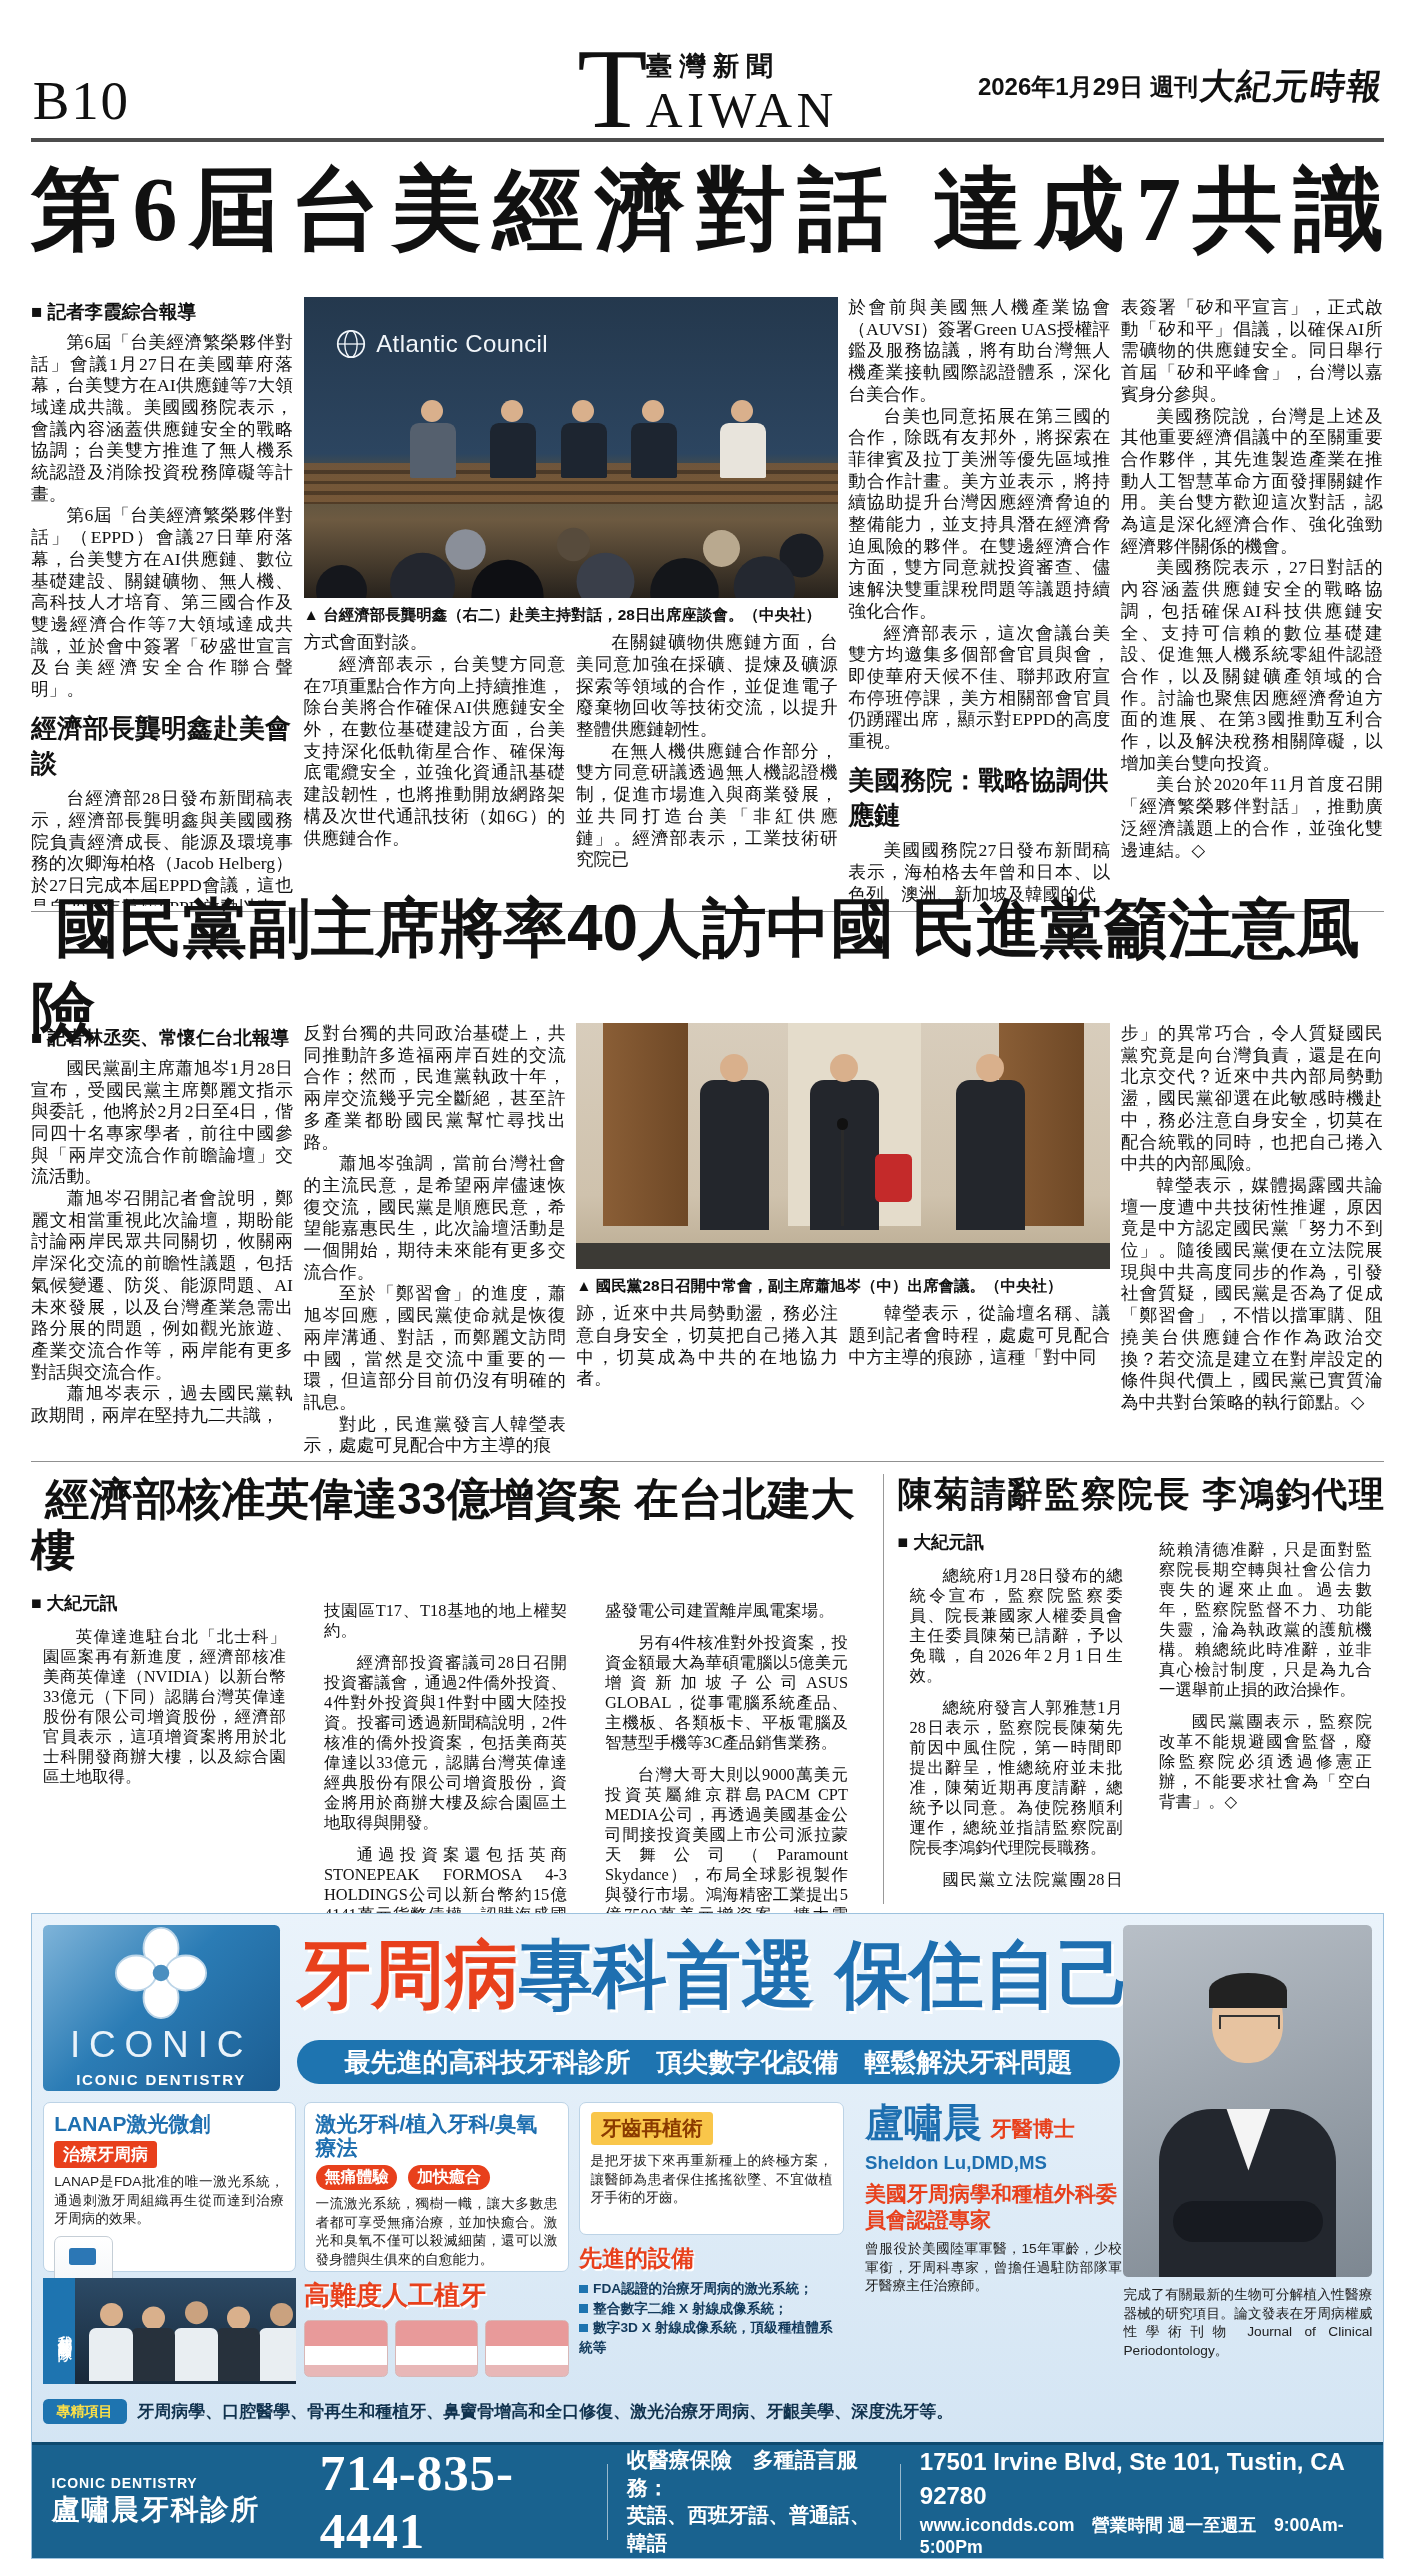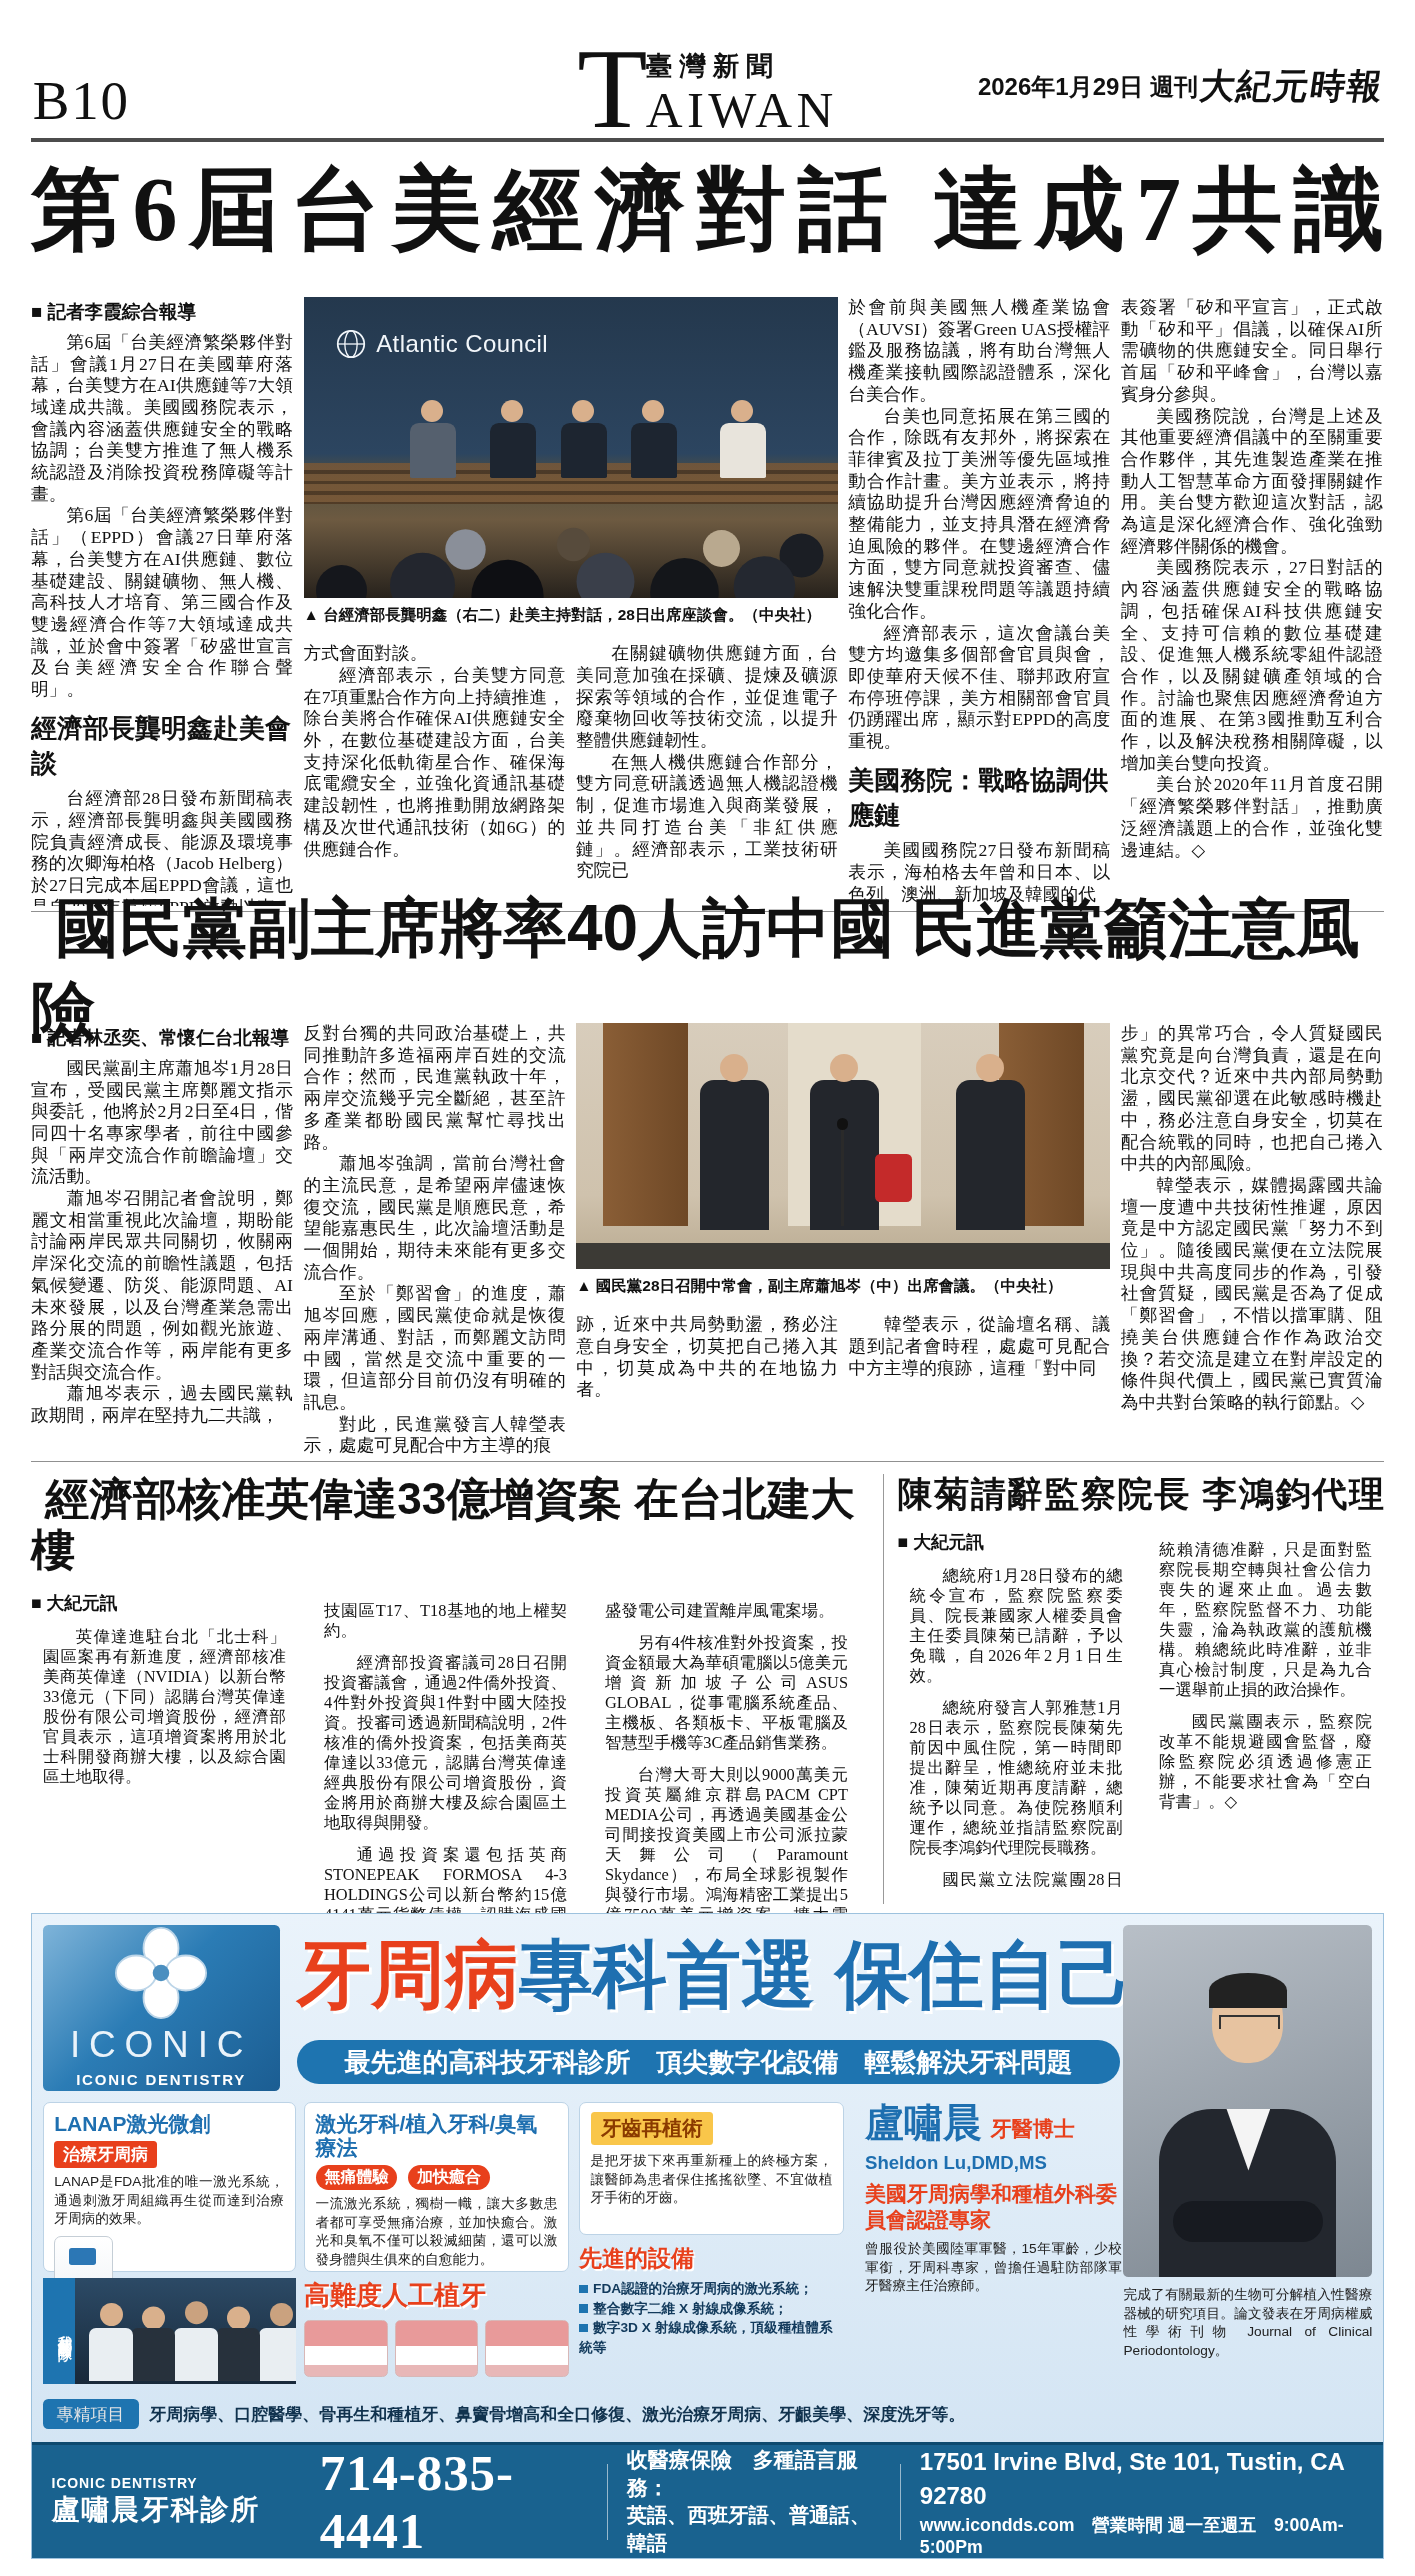--- a/index.html
+++ b/index.html
@@ -28,21 +28,21 @@
       margin:0 0 14px 0;text-align:center;text-align-last:justify;}
   .h4head{font-size:35px;line-height:1.15;font-weight:900;font-family:"Liberation Sans","DejaVu Sans",sans-serif;
       margin:0 0 14px 0;text-align:center;text-align-last:justify;}
 
   
   .art{position:absolute;left:31px;width:1353px;display:flex;gap:10.6px;}
   .art1{top:297px;height:609px;}
   .art2{top:1023px;height:435px;}
   .col{width:262px;overflow:hidden;}
   .mid{width:534px;overflow:hidden;}
-  .midcols{display:flex;gap:10.6px;margin-top:18px;}
+  .midcols{display:flex;gap:10.6px;margin-top:7px;}
   .midcols .col{width:262px;}
   .art p{margin:0;font-size:17.7px;line-height:21.7px;text-align:justify;text-indent:2em;}
   .art p.cont{text-indent:0;}
   .byline{font-family:"Liberation Sans","DejaVu Sans",sans-serif;font-size:18.6px;font-weight:700;margin:1.8px 0 7px 0;}
   .subhead{font-family:"Liberation Sans","DejaVu Sans",sans-serif;font-size:26px;font-weight:900;margin:10.6px 0 7px 0;}
   .caption{font-family:"Liberation Sans","DejaVu Sans",sans-serif;font-size:15.5px;line-height:21px;font-weight:700;margin-top:6.2px;}
   .divider{position:absolute;left:31px;width:1353px;height:0.9px;background:#909090;}
   .div1{top:911px;} .div2{top:1461px;}
 
   
@@ -135,21 +135,21 @@
              background:linear-gradient(160deg,#b8bfc7,#7d8791);}
   .dp-body{position:absolute;bottom:0;left:36px;width:177px;height:168px;border-radius:53px 53px 0 0;background:#23272e;}
   .dp-shirt{position:absolute;bottom:106px;left:103px;width:44px;height:62px;background:#f4f4f4;clip-path:polygon(0 0,100% 0,50% 100%);}
   .dp-arms{position:absolute;bottom:35px;left:50px;width:150px;height:41px;border-radius:20.3px;background:#171a20;}
   .dp-head{position:absolute;top:57px;left:89px;width:71px;height:81px;border-radius:42% 42% 46% 46%;background:#e7c3a0;}
   .dp-hair{position:absolute;top:48px;left:86px;width:78px;height:35px;border-radius:50% 50% 0 0;background:#222;}
   .dp-glasses{position:absolute;top:90px;left:96px;width:57px;height:12.4px;border-top:2.7px solid #333;
               border-left:2.7px solid #333;border-right:2.7px solid #333;}
   .bio2{position:absolute;right:10.6px;top:372px;width:249px;}
   .specialty{position:absolute;left:10.6px;top:485px;width:1070px;display:flex;align-items:center;gap:10.6px;}
-  .spec-tab{background:#1e74b0;color:#e5e5e5;font-size:17px;font-weight:400;padding:3.5px 14px;border-radius:5.3px;flex:none;}
+  .spec-tab{background:#1e74b0;color:#fde047;font-size:14px;font-weight:700;padding:3.5px 14px;border-radius:5.3px;flex:none;}
   .spec-text{font-size:17px;font-weight:700;color:#10324e;}
   .ad-footer{position:absolute;left:0;right:0;bottom:0;height:113px;background:#19628f;border-top:3.5px solid #0e4a6f;
              display:flex;align-items:center;color:#fff;}
   .f-seg{padding:0 19.5px;display:flex;flex-direction:column;justify-content:center;}
   .f-sep{width:0.9px;height:76px;background:rgba(255,255,255,.55);}
   .f-brand{font-size:14px;font-weight:800;letter-spacing:0.9px;}
   .f-clinic{font-size:28px;font-weight:900;letter-spacing:1.8px;}
   .f-phone{font-family:"Liberation Serif","DejaVu Serif",serif;font-size:51px;font-weight:700;letter-spacing:0.9px;}
   .f-line1{font-size:21px;font-weight:800;line-height:1.35;}
   .f-line2{font-size:20.3px;font-weight:700;line-height:1.35;}

